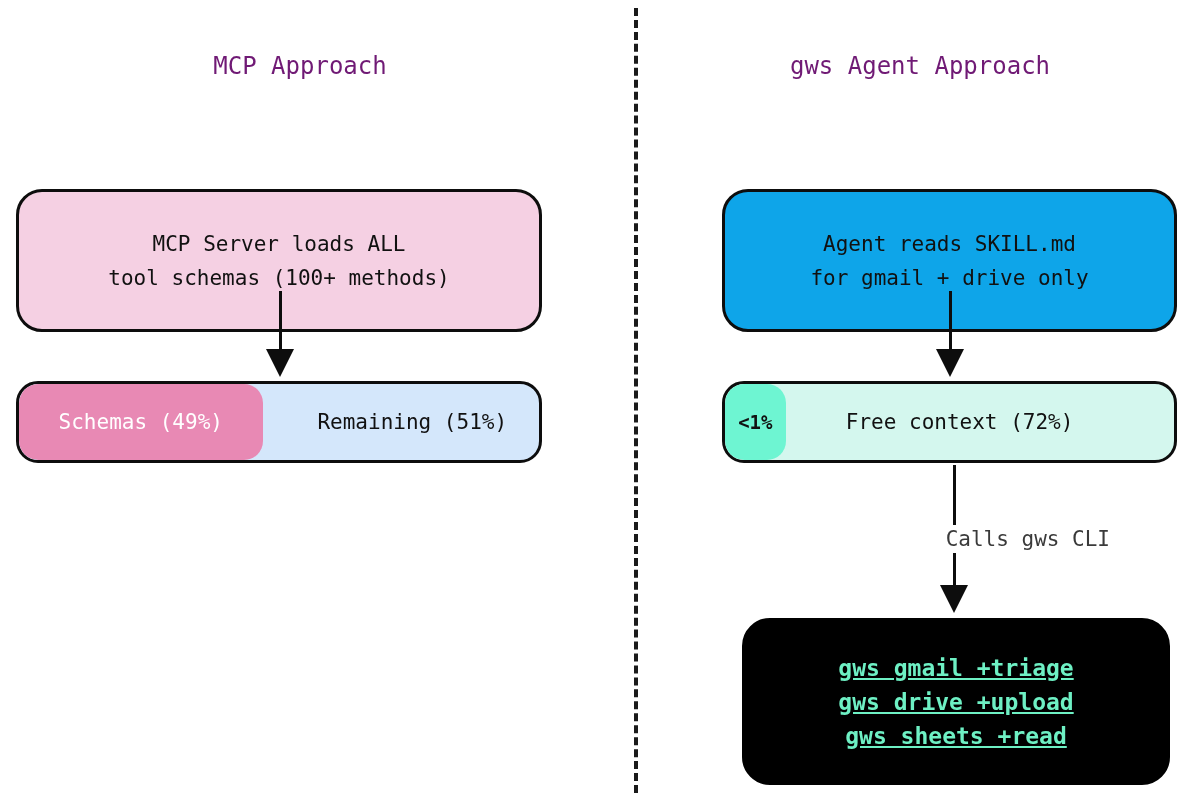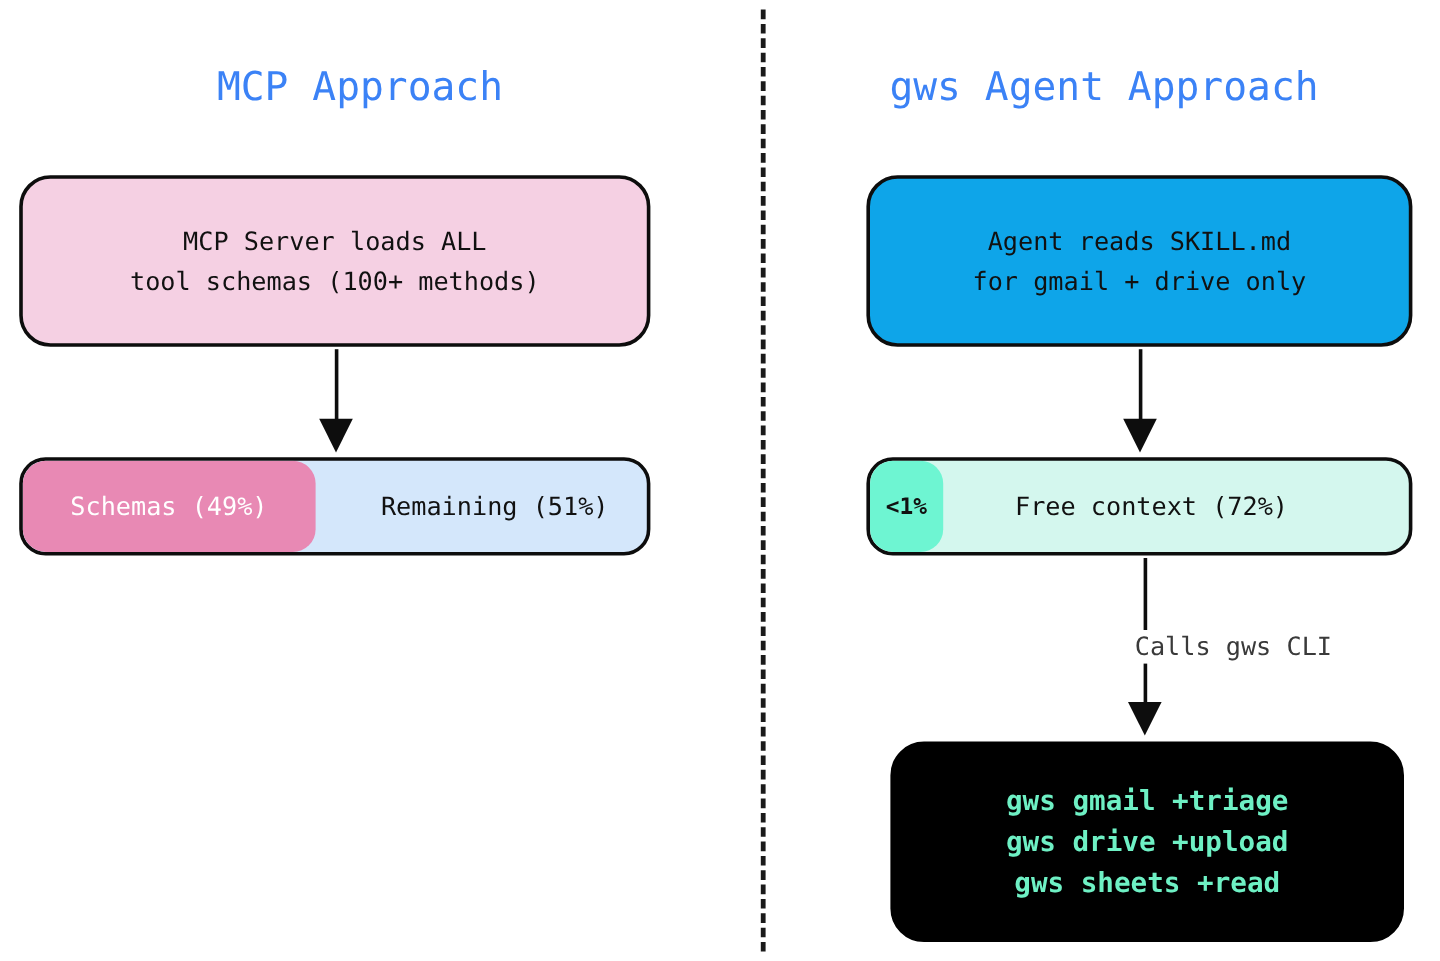--- a/index.html
+++ b/index.html
@@ -26,43 +26,44 @@
     left: 634px;
     top: 8px;
     width: 0;
     height: 785px;
     border-left: 4px dashed #1a1a1a;
   }
 
   
   .col-title {
     position: absolute;
-    font-size: 33px;
+    font-size: 24px;
     letter-spacing: 0px;
-    color: #3b82f6;
+    color: #701a75;
     text-align: center;
     white-space: nowrap;
   }
   #title-left  { left: 0px;   top: 52px; width: 600px; }
   #title-right { left: 640px; top: 52px; width: 560px; }
 
   
   .node {
     position: absolute;
     box-sizing: border-box;
     border: 3px solid #0d0d0d;
     border-radius: 26px;
     display: flex;
     flex-direction: column;
     align-items: center;
     justify-content: center;
     text-align: center;
     font-size: 21px;
     line-height: 34px;
     color: #111111;
+    margin-top: 43px;
   }
   .node .line { white-space: nowrap; }
 
   #mcp-top {
     left: 16px;  top: 146px;  width: 526px; height: 143px;
     background: #f5d0e3;
   }
   #gws-top {
     left: 722px; top: 146px;  width: 455px; height: 143px;
     background: #0ea5e9;
@@ -178,20 +179,21 @@
     border: 3px solid #000000;
     border-radius: 28px;
     display: flex;
     flex-direction: column;
     align-items: center;
     justify-content: center;
     color: #6ef0c4;
     font-size: 23px;
     font-weight: bold;
     line-height: 34px;
+    text-decoration: underline;
   }
   #terminal .line { white-space: nowrap; }
 </style>
 </head>
 <body>
 
 <div class="canvas">
 
   <div class="divider"></div>
 

